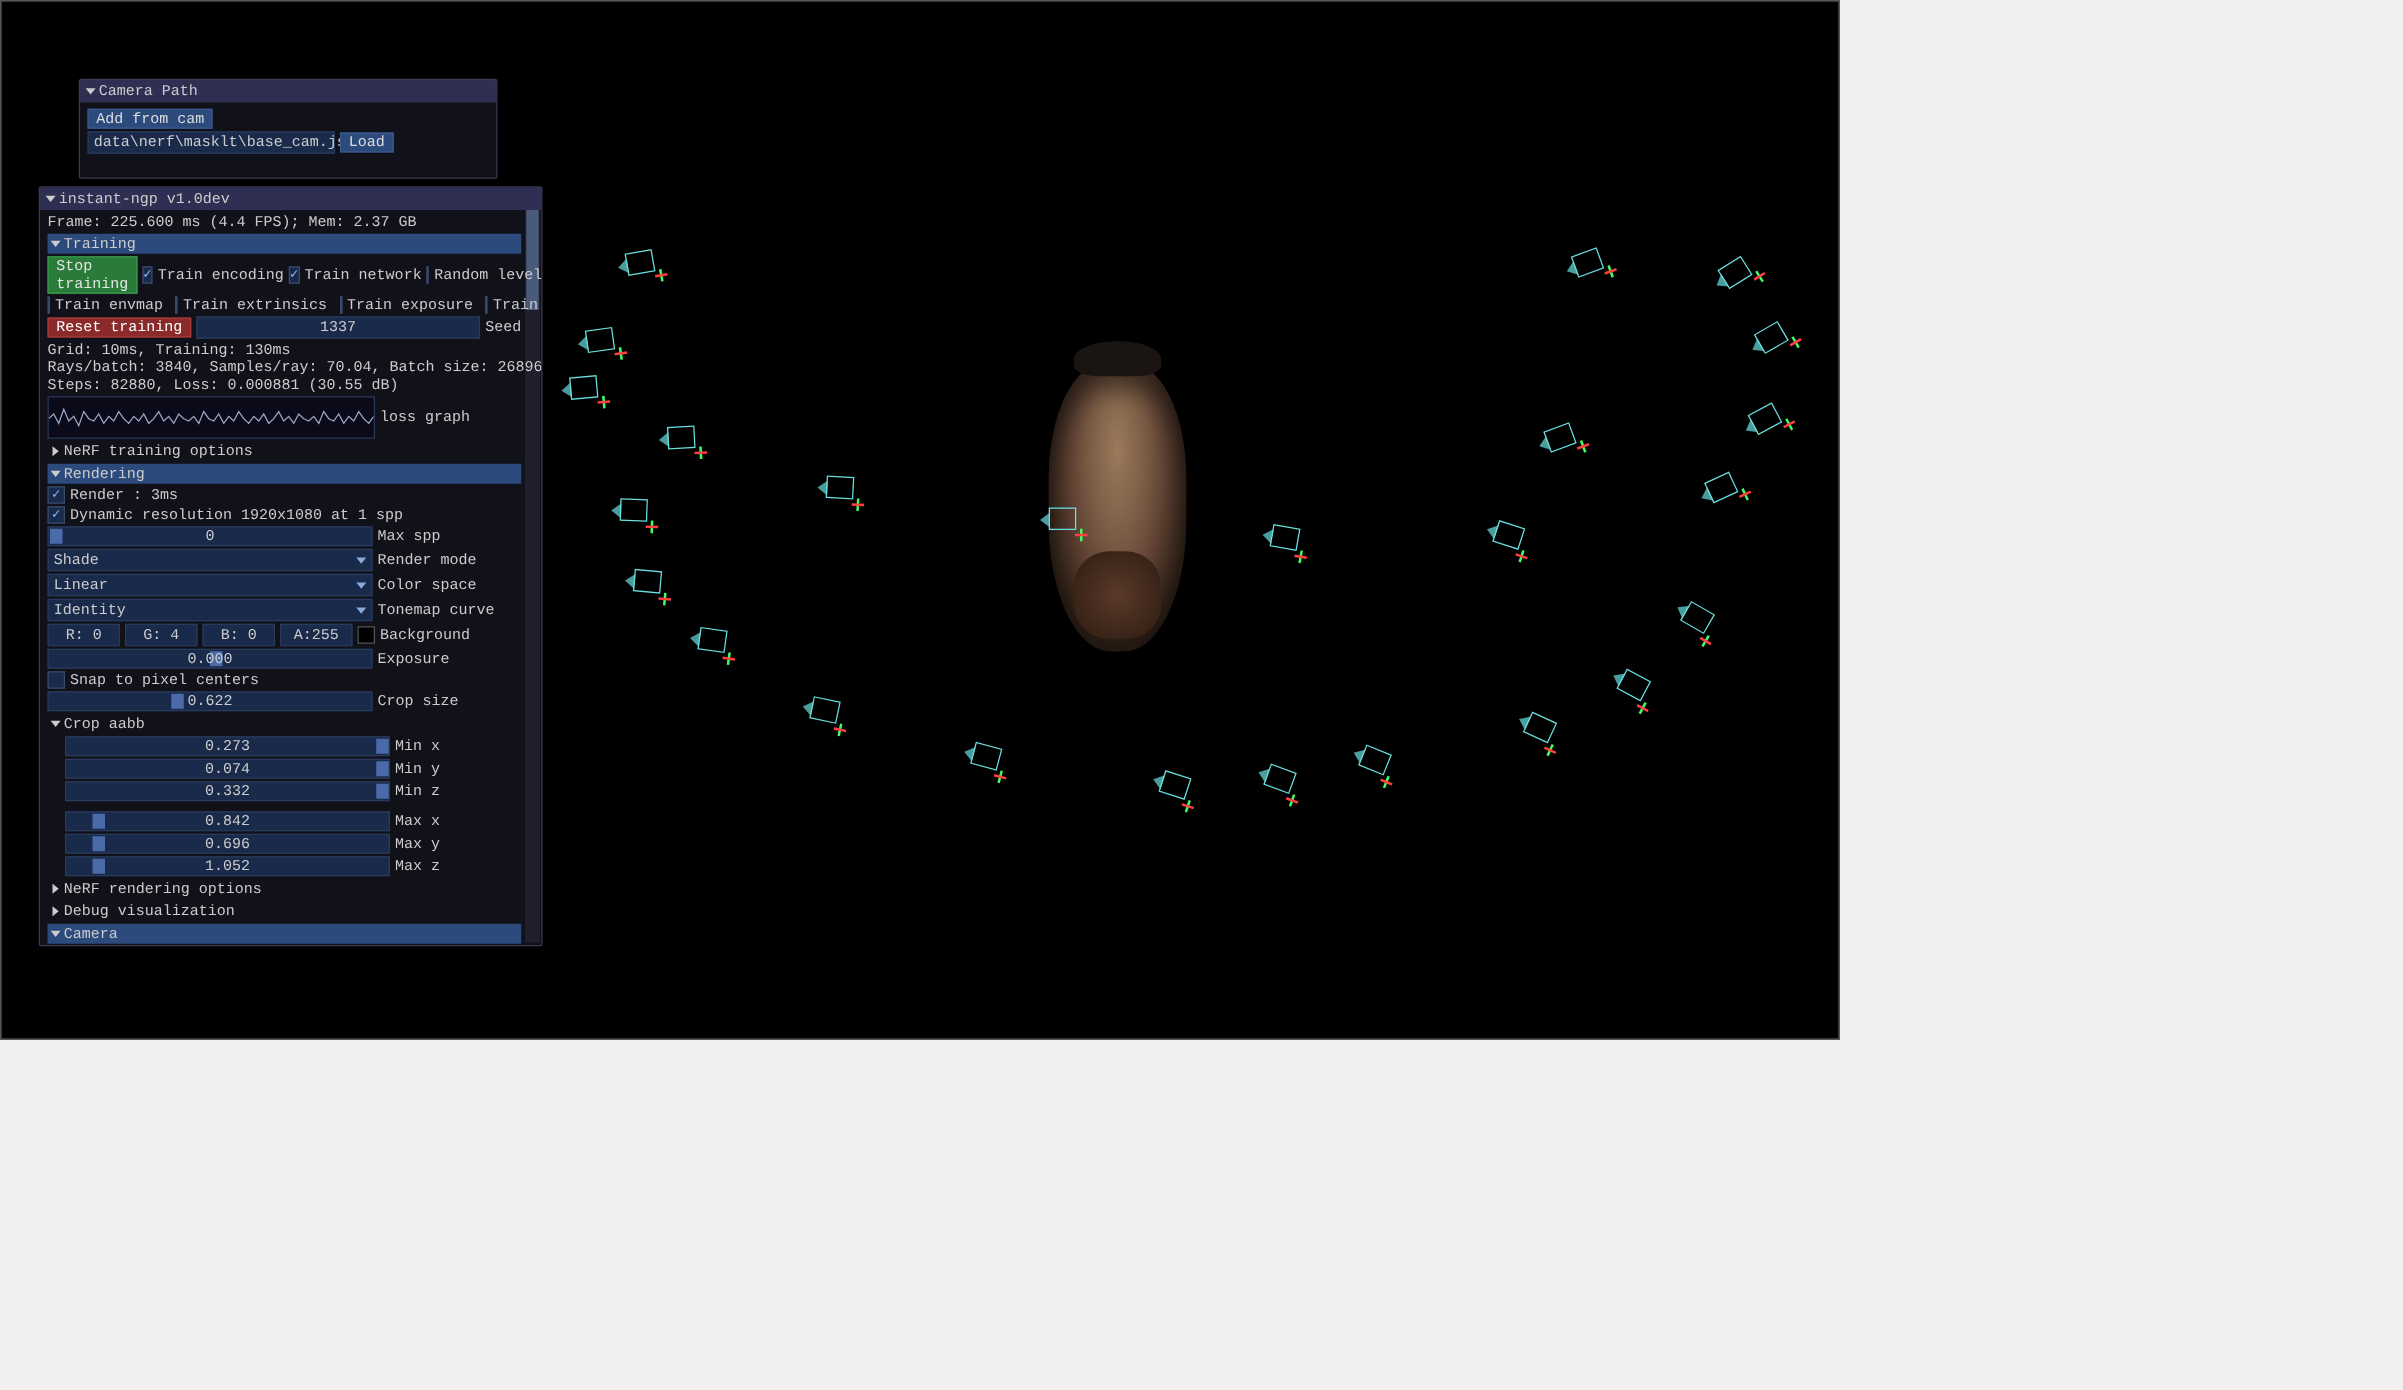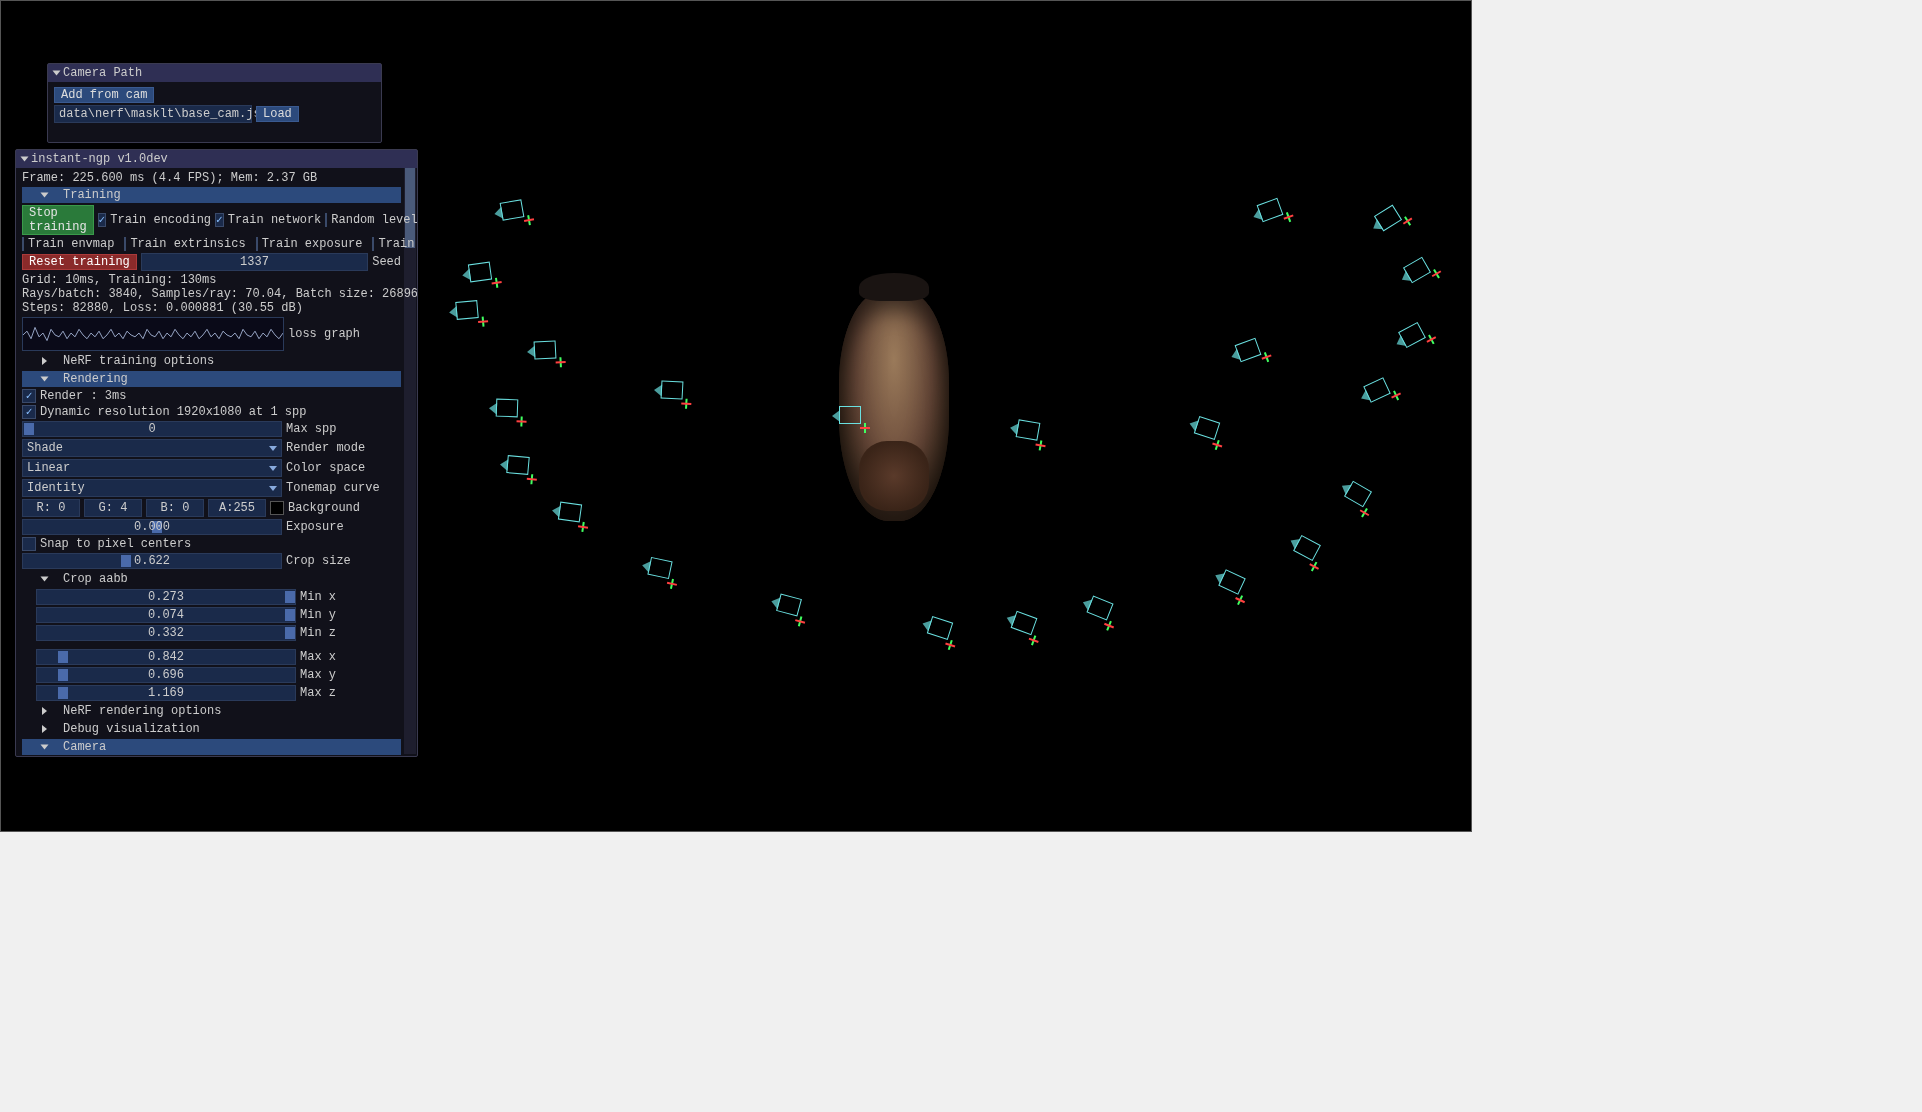--- a/index.html
+++ b/index.html
@@ -50,20 +50,21 @@
 .imgui-font {
   font-family: "Consolas", "Courier New", monospace;
   font-size: 12px;
   color: #cccccc;
 }
 .panel {
   position: absolute;
   background: rgba(18,18,28,0.92);
   border: 1px solid #3a3a50;
   border-radius: 2px;
+  margin-left: 16px;
 }
 .panel-title {
   background: rgba(60,60,110,0.7);
   padding: 2px 6px;
   display: flex;
   align-items: center;
   gap: 4px;
 }
 .panel-body { padding: 3px 6px; position: relative; }
 .tri { display:inline-block; width:0;height:0;border-left:5px solid #ccc;border-top:4px solid transparent;border-bottom:4px solid transparent; }
@@ -90,22 +91,22 @@
   width:14px; height:14px;
   background:#1a2a4a;
   border:1px solid #3a4a6a;
   display:inline-flex;
   align-items:center; justify-content:center;
   cursor: pointer;
 }
 .chk.on::after { content:"✓"; color:#8ac0ff; font-size:11px; line-height:1; }
 .section-header {
   background: #2c4a7c;
-  padding: 1px 20px;
-  display:flex; align-items:center; gap:16px;
+  padding: 1px 4px;
+  display:flex; align-items:center; gap:4px;
   margin: 2px 0;
   cursor: pointer;
 }
 .slider {
   background: #1a2a4a;
   height: 16px;
   position: relative;
   display:flex; align-items:center; justify-content:center;
   border:1px solid #2a3a5a;
 }
@@ -446,21 +447,21 @@
           <div class="row">
               <div class="slider" style="flex:0 0 260px">
                 <div class="grab" style="left:8%"></div>
                 <span class="val">0.696</span>
               </div>
               <span class="label">Max y</span>
             </div>
           <div class="row">
               <div class="slider" style="flex:0 0 260px">
                 <div class="grab" style="left:8%"></div>
-                <span class="val">1.169</span>
+                <span class="val">1.052</span>
               </div>
               <span class="label">Max z</span>
             </div>
         </div>
 
         <div class="section-header" style="background:transparent">
           <span class="tri"></span>
           <span>NeRF rendering options</span>
         </div>
         <div class="section-header" style="background:transparent">

